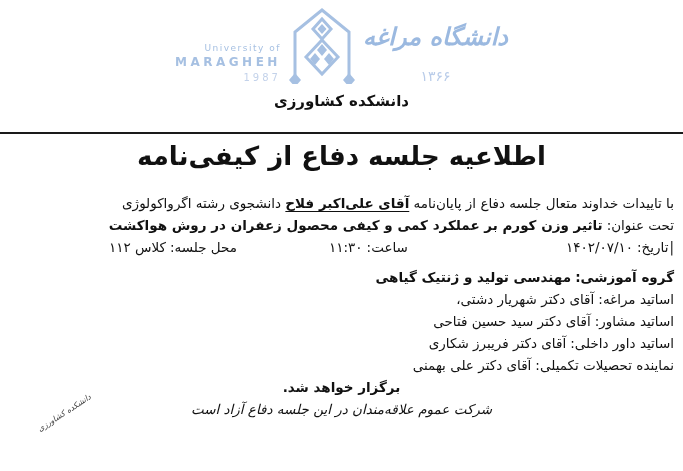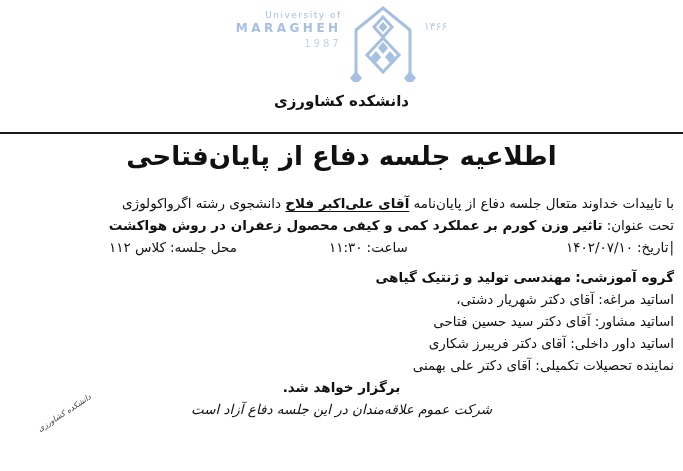--- a/index.html
+++ b/index.html
@@ -7,33 +7,33 @@
     position: relative;
     width: 683px; height: 471px;
     background: #ffffff;
     overflow: hidden;
     font-family: "DejaVu Sans", sans-serif;
     color: #111;
   }
   
   .logo-row {
     position: absolute; top: 4px; left: 0; right: 0; height: 80px;
-    display: flex; justify-content: center; align-items: flex-start; gap: 8px;
+    display: flex; justify-content: center; align-items: flex-end; gap: 8px;
   }
   .logo-en { text-align: right; color: #a6c0e2; line-height: 1.25; margin-top: 6px; }
   .logo-en .en1 { font-size: 9px;  letter-spacing: 1.5px; }
   .logo-en .en2 { font-size: 12px; letter-spacing: 3.5px; font-weight: bold; }
   .logo-en .en3 { font-size: 10px;  letter-spacing: 3px; color: #c3d2ea; margin-top: 2px; }
   .emblem { display: block; }
   .logo-fa { text-align: center; color: #9bb9e0; margin-top: 4px; }
   .logo-fa .fa1 {
     font-size: 24px; font-weight: bold; font-style: italic;
     line-height: 1.1; white-space: nowrap;
   }
-  .logo-fa .fa2 { font-size: 11px; letter-spacing: 5px; color: #b9cce9; margin-top: 12px; }
+  .logo-fa .fa2 { font-size: 14px; letter-spacing: 5px; color: #b9cce9; margin-top: 18px; }
   
   .faculty {
     position: absolute; top: 92px; left: 0; right: 0;
     text-align: center; font-size: 15px; font-weight: bold;
   }
   .rule {
     position: absolute; top: 132px; left: 0; right: 0;
     height: 2px; background: #1a1a1a;
   }
   .title {
@@ -86,29 +86,30 @@
       <g fill="#a6c0e2" stroke="none">
         <path d="M33 18 L37.5 23 L33 28 L28.5 23 Z"></path>
         <path d="M33 38 L38 44 L33 50 L28 44 Z"></path>
         <path d="M26 47 L31 53 L26 59 L21 53 Z"></path>
         <path d="M40 47 L45 53 L40 59 L35 53 Z"></path>
         <path d="M6 67 L12 74 L6 81 L0 74 Z"></path>
         <path d="M60 67 L66 74 L60 81 L54 74 Z"></path>
       </g>
     </svg>
     <div class="logo-fa">
+      <div class="fa1">دانشگاه مراغه</div>
       <div class="fa2">۱۳۶۶</div>
     </div>
   </div>
 
   <div class="faculty">دانشکده کشاورزی</div>
 
   <div class="rule"></div>
 
-  <h1 class="title">اطلاعیه جلسه دفاع از پایان‌فتاحی</h1>
+  <h1 class="title">اطلاعیه جلسه دفاع از کیفی‌نامه</h1>
 
   <div class="content">
 
     <div class="line">
       <span>با تاییدات خداوند متعال جلسه دفاع از پایان‌نامه </span><span class="u">آقای علی‌اکبر فلاح</span><span> دانشجوی رشته اگرواکولوژی</span>
     </div>
 
     <div class="line">
       <span>تحت عنوان:</span><b class="pair-value">تاثیر وزن کورم بر عملکرد کمی و کیفی محصول زعفران در روش هواکشت</b>
     </div>

